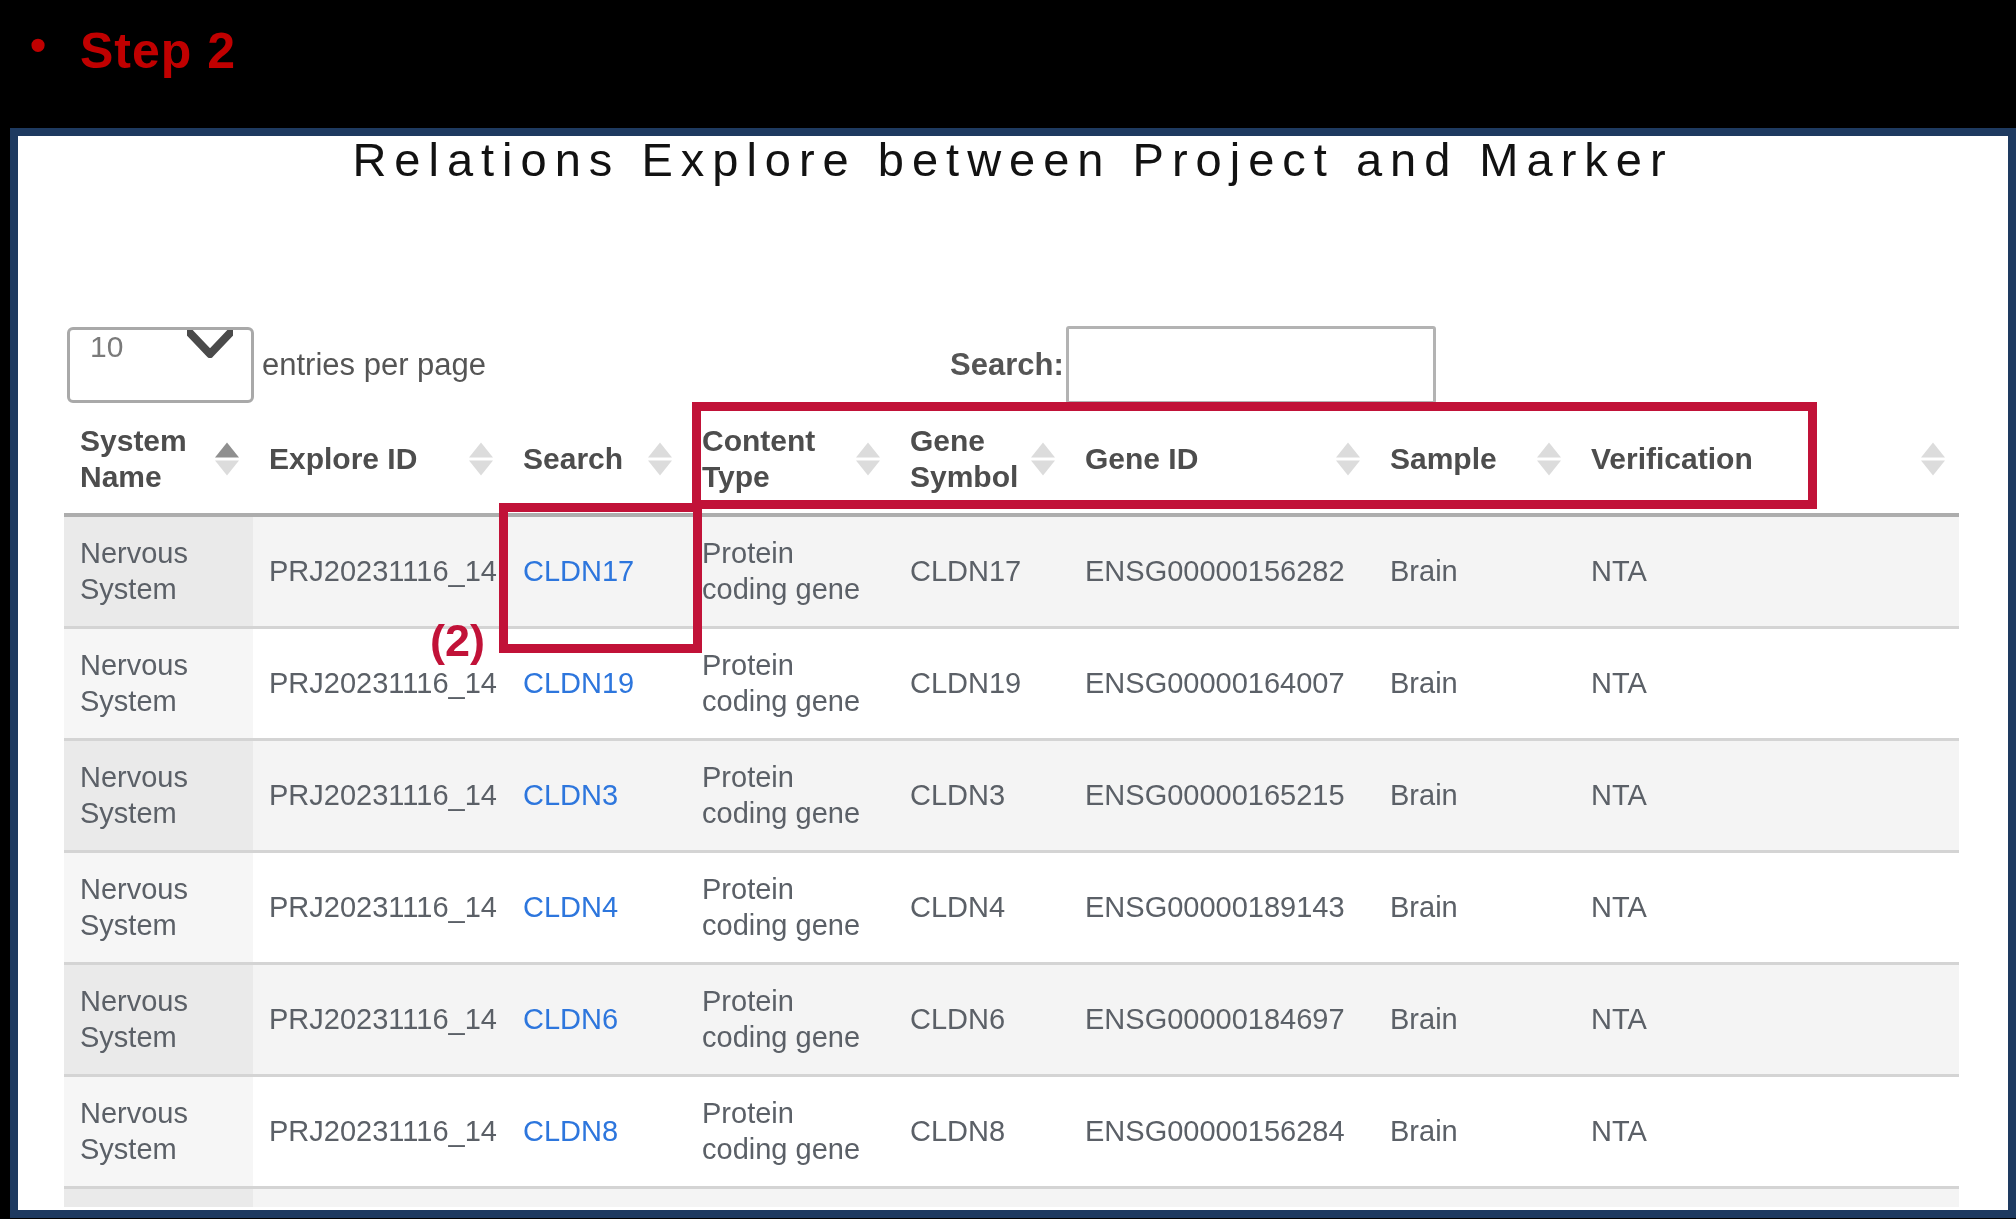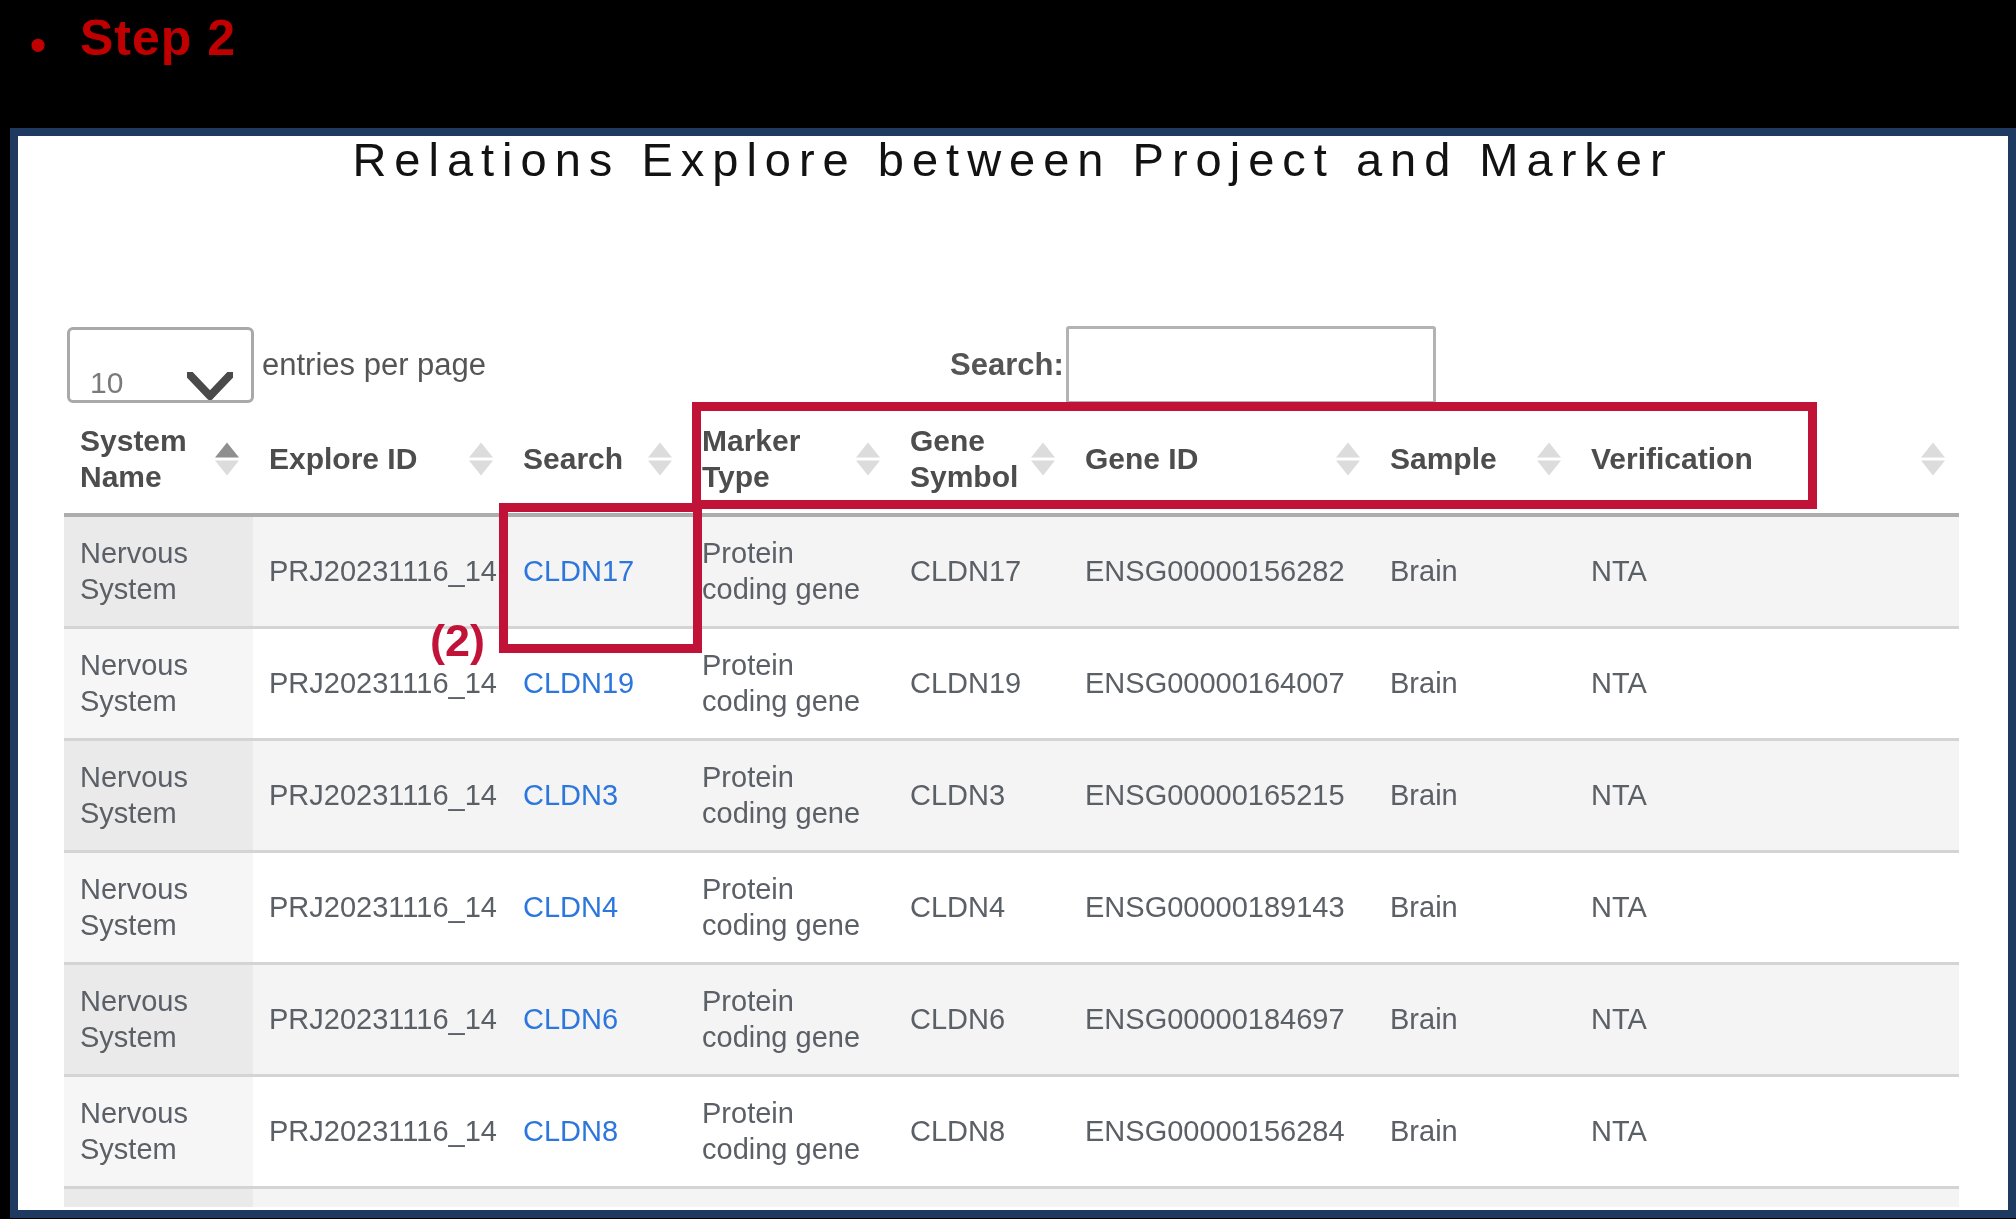--- a/index.html
+++ b/index.html
@@ -1,33 +1,33 @@
 <!DOCTYPE html>
 <html><head>
 <meta charset="utf-8">
 <style>
   html,body{margin:0;padding:0;background:#000;}
   #page{position:relative;width:2016px;height:1219px;background:#000;overflow:hidden;
         font-family:"Liberation Sans","DejaVu Sans",sans-serif;}
 
   
   #step-bullet{position:absolute;left:30px;top:18px;font-size:46px;color:#c00000;font-weight:bold;}
-  #step-label{position:absolute;left:80px;top:9px;font-size:50px;font-weight:bold;color:#c00000;letter-spacing:1px;}
+  #step-label{position:absolute;left:80px;top:22px;font-size:50px;font-weight:bold;color:#c00000;letter-spacing:1px;}
 
   
   #panel{position:absolute;left:10px;top:128px;width:2006px;height:1090px;background:#ffffff;
          border:8px solid #1e3a60;box-sizing:border-box;}
 
   #page-title{position:absolute;left:18px;top:132px;width:1990px;text-align:center;
               font-size:47px;color:#121212;letter-spacing:8px;font-weight:400;white-space:nowrap;}
 
   
   #entries-select{position:absolute;left:67px;top:327px;width:187px;height:76px;box-sizing:border-box;
                   border:3px solid #a9a9a9;border-radius:6px;background:#fff;display:flex;
-                  align-items:flex-end;justify-content:space-between;padding:0 18px 0 20px;cursor:pointer;}
+                  align-items:flex-start;justify-content:space-between;padding:0 18px 0 20px;cursor:pointer;}
   #entries-select .val{font-size:30px;color:#7a7a7a;}
   #entries-label{position:absolute;left:262px;top:327px;height:76px;line-height:76px;
                  font-size:31px;font-weight:normal;color:#555;}
   #search-label{position:absolute;left:950px;top:327px;height:76px;line-height:76px;
                 font-size:31px;font-weight:bold;color:#555;}
   #search-input{position:absolute;left:1066px;top:326px;width:370px;height:78px;box-sizing:border-box;
                 border:3px solid #b3b3b3;border-radius:3px;font-size:30px;padding:0 14px;color:#555;outline:none;}
 
   
   #table-wrap{position:absolute;left:64px;top:405px;}
@@ -114,21 +114,21 @@
               </span>
           </th>
           <th>
             <span>Search</span>
             <span class="sort-icon">
                 <i class="tri-up"></i>
                 <i class="tri-down"></i>
               </span>
           </th>
           <th>
-            <span>Marker Type</span>
+            <span>Content Type</span>
             <span class="sort-icon">
                 <i class="tri-up"></i>
                 <i class="tri-down"></i>
               </span>
           </th>
           <th>
             <span>Gene Symbol</span>
             <span class="sort-icon">
                 <i class="tri-up"></i>
                 <i class="tri-down"></i>

